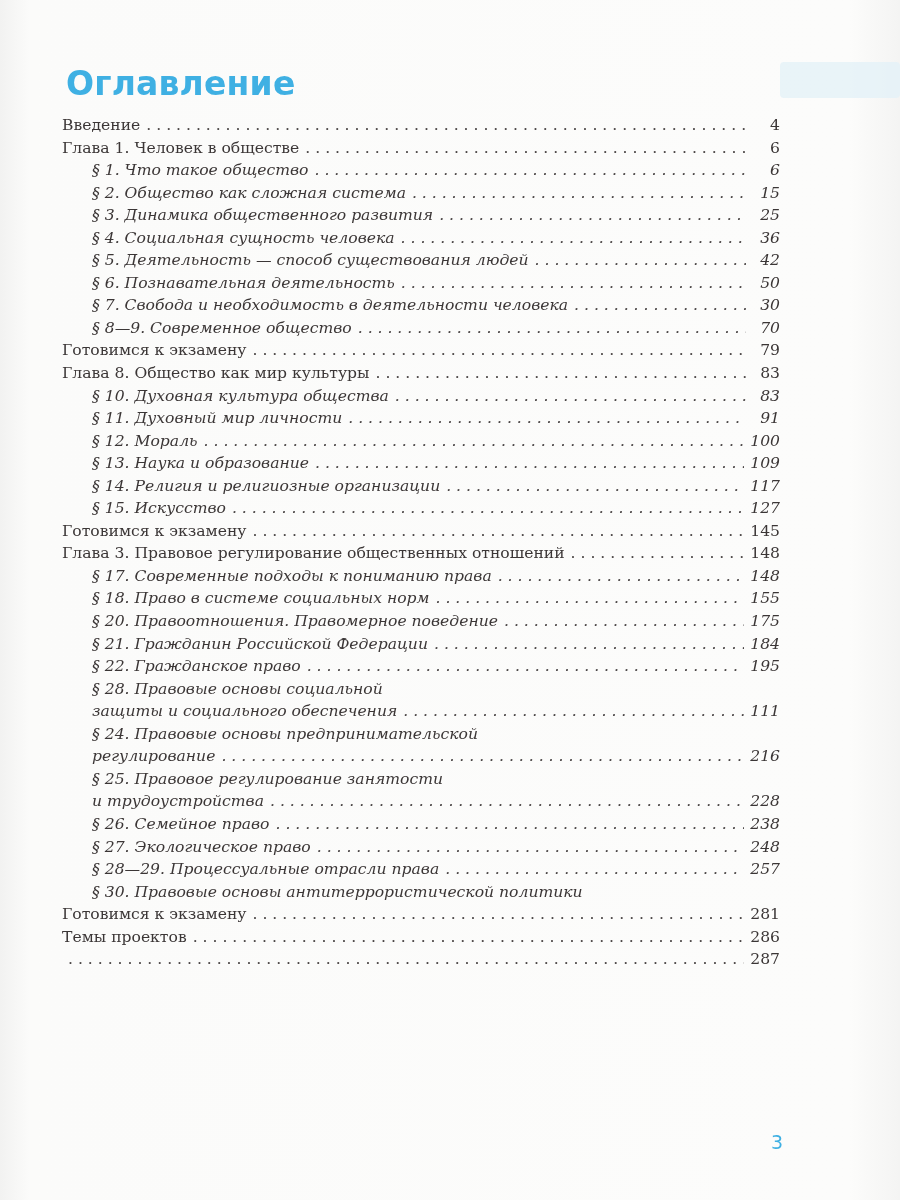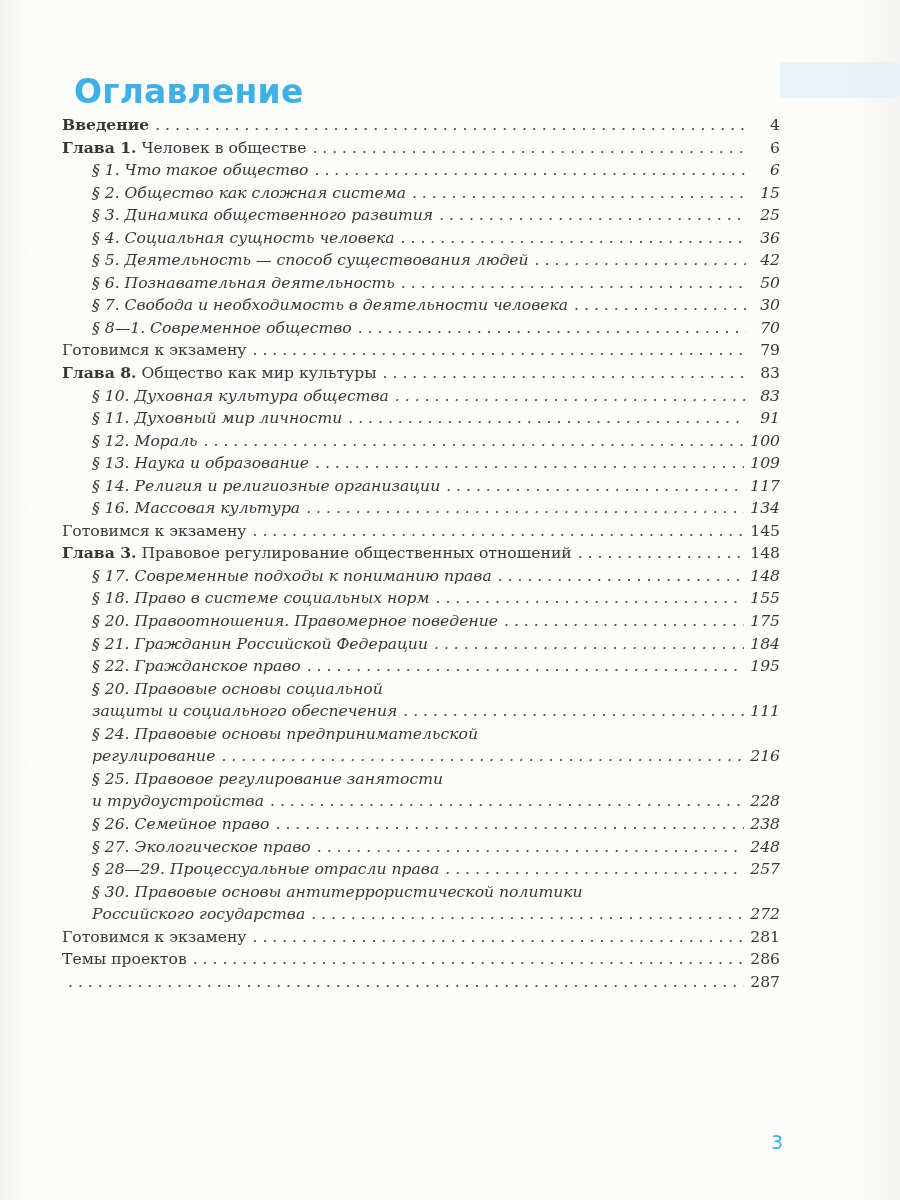--- a/index.html
+++ b/index.html
@@ -27,21 +27,21 @@
   .toc {
     position: absolute; left: 62px; top: 114px; width: 718px;
   }
   .row {
     display: flex; align-items: baseline;
     height: 22.55px; line-height: 22.55px;
     font-size: 15.6px; white-space: nowrap;
   }
   .row.indent { padding-left: 30px; font-style: italic; }
   .label { flex: 0 0 auto; }
-  .label b { font-weight: bold; }
+  .label b { font-weight: normal; }
   .leader {
     flex: 1 1 auto; overflow: hidden; margin: 0 6px;
     letter-spacing: 5.2px; color: #4a4545;
   }
   .leader::before {
     content: ". . . . . . . . . . . . . . . . . . . . . . . . . . . . . . . . . . . . . . . . . . . . . . . . . . . . . . . . . . . . . . . . . . . . . . . . . . . . . . . . . . . . . . . . .";
     letter-spacing: 0;
   }
   .page { flex: 0 0 auto; min-width: 28px; text-align: right; }
   .folio {
@@ -49,21 +49,21 @@
     font-family: "DejaVu Sans", "Liberation Sans", sans-serif;
     font-size: 19px; color: #3fb0e3;
   }
 </style>
 </head>
 <body>
 
 <div class="page-edge"></div>
 <div class="bleed-title"></div>
 
-<h1 class="title" style="margin:12px">Оглавление</h1>
+<h1 class="title" style="margin:4px">Оглавление</h1>
 
 <div class="toc" id="toc">
 
 <div class="row">
     <span class="label"><b>Введение</b><span></span></span>
     <span class="leader"></span>
     <span class="page">4</span>
   </div>
     <div class="row">
     <span class="label"><b>Глава 1.</b><span> Человек в обществе</span></span>
@@ -99,21 +99,21 @@
     <span class="label"><b></b><span>§ 6. Познавательная деятельность</span></span>
     <span class="leader"></span>
     <span class="page">50</span>
   </div>
     <div class="row indent">
     <span class="label"><b></b><span>§ 7. Свобода и необходимость в деятельности человека</span></span>
     <span class="leader"></span>
     <span class="page">30</span>
   </div>
     <div class="row indent">
-    <span class="label"><b></b><span>§ 8—1. Современное общество</span></span>
+    <span class="label"><b></b><span>§ 8—9. Современное общество</span></span>
     <span class="leader"></span>
     <span class="page">70</span>
   </div>
     <div class="row">
     <span class="label"><b></b><span>Готовимся к экзамену</span></span>
     <span class="leader"></span>
     <span class="page">79</span>
   </div>
     <div class="row">
     <span class="label"><b>Глава 8.</b><span> Общество как мир культуры</span></span>
@@ -139,23 +139,23 @@
     <span class="label"><b></b><span>§ 13. Наука и образование</span></span>
     <span class="leader"></span>
     <span class="page">109</span>
   </div>
     <div class="row indent">
     <span class="label"><b></b><span>§ 14. Религия и религиозные организации</span></span>
     <span class="leader"></span>
     <span class="page">117</span>
   </div>
     <div class="row indent">
-    <span class="label"><b></b><span>§ 16. Массовая культура</span></span>
-    <span class="leader"></span>
-    <span class="page">134</span>
+    <span class="label"><b></b><span>§ 15. Искусство</span></span>
+    <span class="leader"></span>
+    <span class="page">127</span>
   </div>
     <div class="row">
     <span class="label"><b></b><span>Готовимся к экзамену</span></span>
     <span class="leader"></span>
     <span class="page">145</span>
   </div>
     <div class="row">
     <span class="label"><b>Глава 3.</b><span> Правовое регулирование общественных отношений</span></span>
     <span class="leader"></span>
     <span class="page">148</span>
@@ -179,21 +179,21 @@
     <span class="label"><b></b><span>§ 21. Гражданин Российской Федерации</span></span>
     <span class="leader"></span>
     <span class="page">184</span>
   </div>
     <div class="row indent">
     <span class="label"><b></b><span>§ 22. Гражданское право</span></span>
     <span class="leader"></span>
     <span class="page">195</span>
   </div>
     <div class="row indent nopage">
-    <span class="label"><b></b><span>§ 20. Правовые основы социальной</span></span>
+    <span class="label"><b></b><span>§ 28. Правовые основы социальной</span></span>
 
   </div>
     <div class="row indent">
     <span class="label"><b></b><span>защиты и социального обеспечения</span></span>
     <span class="leader"></span>
     <span class="page">111</span>
   </div>
     <div class="row indent nopage">
     <span class="label"><b></b><span>§ 24. Правовые основы предпринимательской</span></span>
 
@@ -224,25 +224,20 @@
   </div>
     <div class="row indent">
     <span class="label"><b></b><span>§ 28—29. Процессуальные отрасли права</span></span>
     <span class="leader"></span>
     <span class="page">257</span>
   </div>
     <div class="row indent nopage">
     <span class="label"><b></b><span>§ 30. Правовые основы антитеррористической политики</span></span>
 
   </div>
-    <div class="row indent">
-    <span class="label"><b></b><span>Российского государства</span></span>
-    <span class="leader"></span>
-    <span class="page">272</span>
-  </div>
     <div class="row">
     <span class="label"><b></b><span>Готовимся к экзамену</span></span>
     <span class="leader"></span>
     <span class="page">281</span>
   </div>
     <div class="row">
     <span class="label"><b></b><span>Темы проектов</span></span>
     <span class="leader"></span>
     <span class="page">286</span>
   </div>

